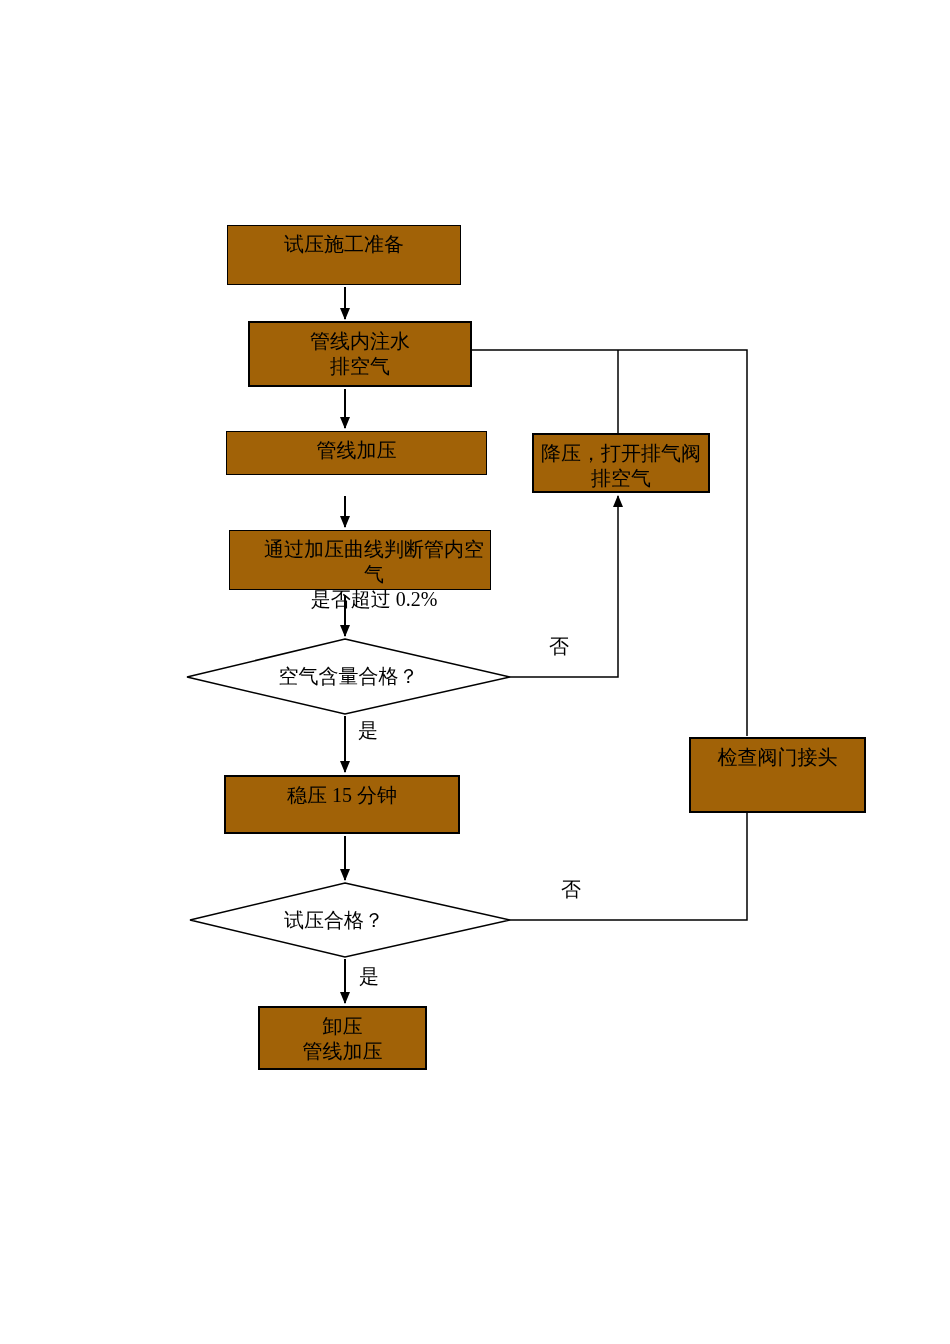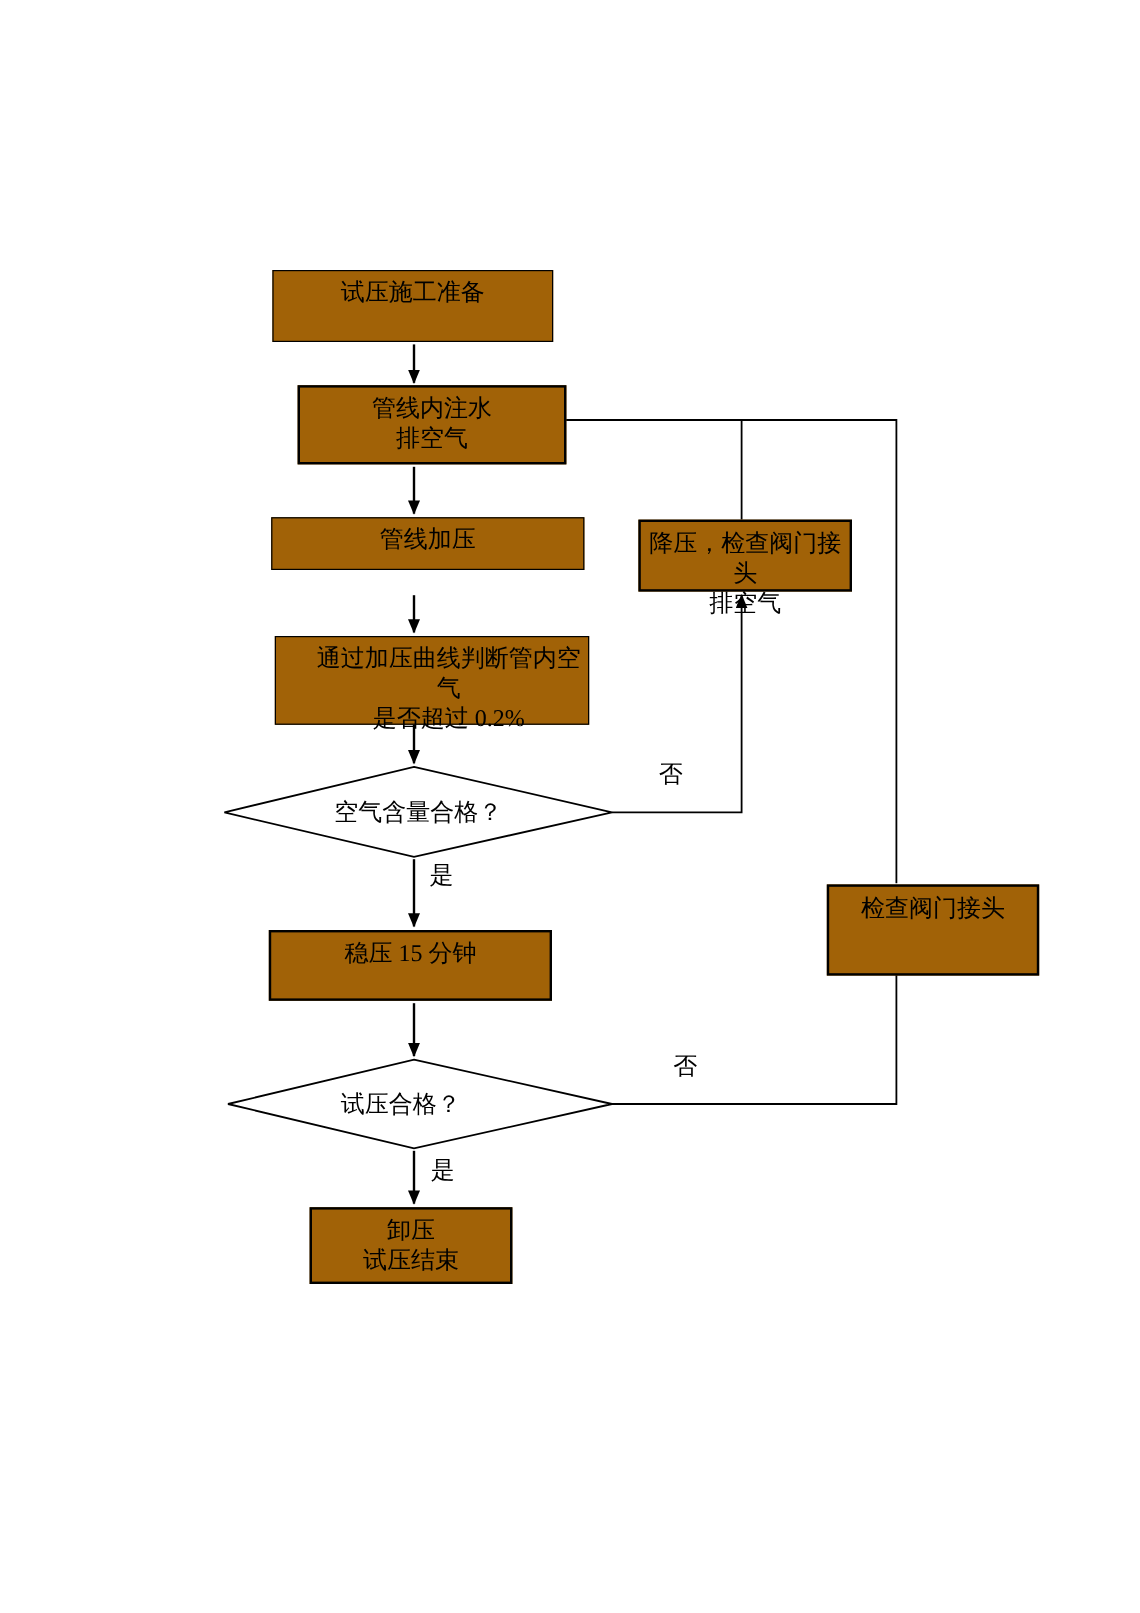--- a/index.html
+++ b/index.html
@@ -85,29 +85,29 @@
     <polyline points="510,920 747,920 747,800" fill="none" stroke="#000000" stroke-width="1.5" marker-end="url(#arw)"></polyline>
   </svg>
 
   <div class="node" style="left:227px; top:225px; width:234px; height:60px;">试压施工准备</div>
 
   <div class="node thicker" style="left:248px; top:321px; width:224px; height:66px;">管线内注水
 排空气</div>
 
   <div class="node" style="left:226px; top:431px; width:261px; height:44px;">管线加压</div>
 
-  <div class="node" style="left:229px; top:530px; width:262px; height:74px;padding-left:28px;">通过加压曲线判断管内空气
+  <div class="node" style="left:229px; top:530px; width:262px; height:60px;padding-left:28px;">通过加压曲线判断管内空气
 是否超过 0.2%</div>
 
   <div class="node thick" style="left:224px; top:775px; width:236px; height:59px;">稳压 15 分钟</div>
 
   <div class="node thick" style="left:258px; top:1006px; width:169px; height:64px;">卸压
-试压结束</div>
+管线加压</div>
 
-  <div class="node thick" style="left:532px; top:433px; width:178px; height:60px;">降压，检查阀门接头
+  <div class="node thick" style="left:532px; top:433px; width:178px; height:60px;">降压，打开排气阀
 排空气</div>
 
   <div class="node thick" style="left:689px; top:737px; width:177px; height:76px;">检查阀门接头</div>
 
   <div class="diamond-text" style="left:187px; top:640px; width:323px; height:73px;">空气含量合格？</div>
 
   <div class="diamond-text" style="left:174px; top:884px; width:320px; height:72px;">试压合格？</div>
 
   <div class="edge-label" style="left:358px; top:719px;">是</div>
 

